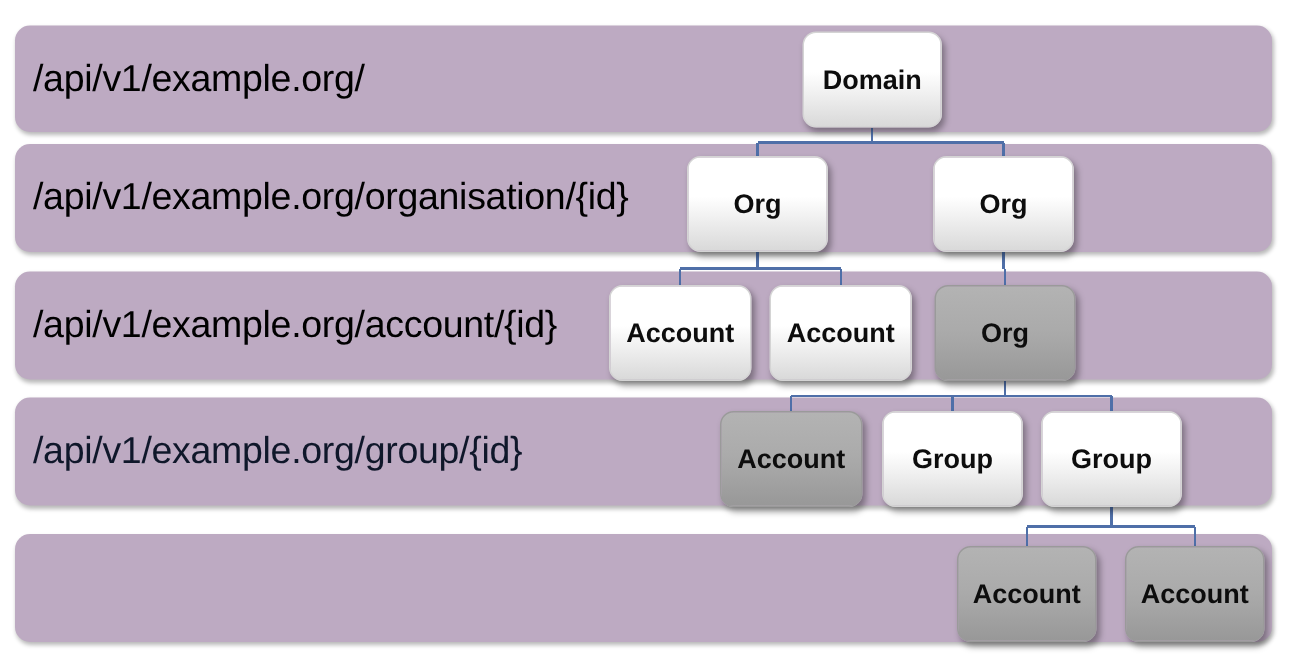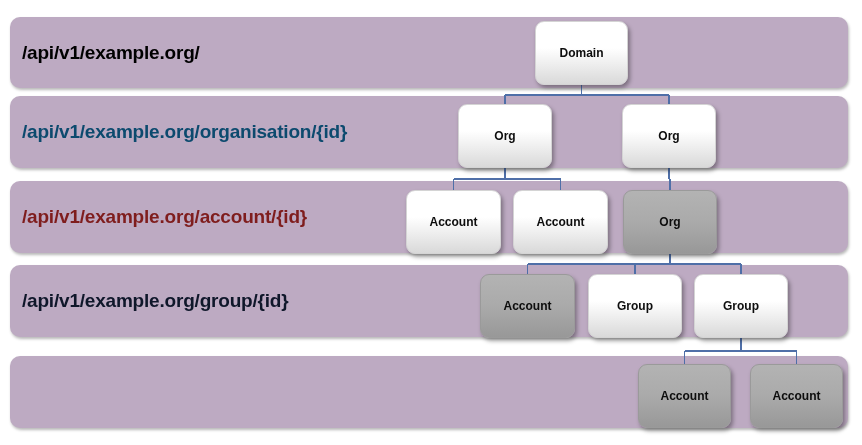--- a/index.html
+++ b/index.html
@@ -20,39 +20,39 @@
     background:#bdaac2;
     border-radius:10px;
     box-shadow:1px 2px 3px rgba(0,0,0,0.28);
     box-sizing:border-box;
   }
   .band-label{
     position:absolute;
     left:12px;
     top:50%;
     transform:translateY(-50%);
-    font-size:19px;
-    font-weight:bold;
+    font-size:25px;
+    font-weight:normal;
     color:#000000;
     white-space:nowrap;
     letter-spacing:-0.2px;
   }
 
   
   #wires{position:absolute;left:0;top:0;width:862px;height:445px;}
 
   
   .node{
     position:absolute;
     border-radius:9px;
     box-sizing:border-box;
     display:flex;
     align-items:center;
     justify-content:center;
-    font-size:12px;
+    font-size:18px;
     font-weight:bold;
     color:#0d0d0d;
     box-shadow:2px 3px 4px rgba(0,0,0,0.35);
     border:1px solid #cfcfcf;
   }
   .node.white{
     background:linear-gradient(180deg,#ffffff 0%,#ffffff 42%,#f2f2f2 62%,#d9d9d9 100%);
     border-color:#d4d4d4;
   }
   .node.grey{
@@ -64,24 +64,24 @@
 </head>
 <body>
 
 <div id="stage">
 
   <div id="bands">
       <div class="band" style="left: 10px; top: 17px; width: 838px; height: 71px; background: rgb(189, 170, 194);">
         <div class="band-label" style="color: rgb(0, 0, 0);">/api/v1/example.org/</div>
       </div>
       <div class="band" style="left: 10px; top: 96px; width: 838px; height: 72px; background: rgb(189, 170, 194);">
-        <div class="band-label" style="color: #0c4a6e;">/api/v1/example.org/organisation/{id}</div>
+        <div class="band-label" style="color: #000000;">/api/v1/example.org/organisation/{id}</div>
       </div>
       <div class="band" style="left: 10px; top: 181px; width: 838px; height: 72px; background: rgb(189, 170, 194);">
-        <div class="band-label" style="color: #7f1d1d;">/api/v1/example.org/account/{id}</div>
+        <div class="band-label" style="color: #000000;">/api/v1/example.org/account/{id}</div>
       </div>
       <div class="band" style="left: 10px; top: 265px; width: 838px; height: 72px; background: rgb(189, 170, 194);">
         <div class="band-label" style="color: #0f172a;">/api/v1/example.org/group/{id}</div>
       </div>
       <div class="band" style="left: 10px; top: 356px; width: 838px; height: 72px; background: rgb(189, 170, 194);"></div>
     </div>
 
   <svg id="wires" viewBox="0 0 862 445" xmlns="http://www.w3.org/2000/svg">
       <line x1="581.5" y1="85" x2="581.5" y2="95" stroke="#4f6fa8" stroke-width="1.6" shape-rendering="crispEdges"></line>
       <line x1="505" y1="95" x2="669" y2="95" stroke="#4f6fa8" stroke-width="1.6" shape-rendering="crispEdges"></line>

